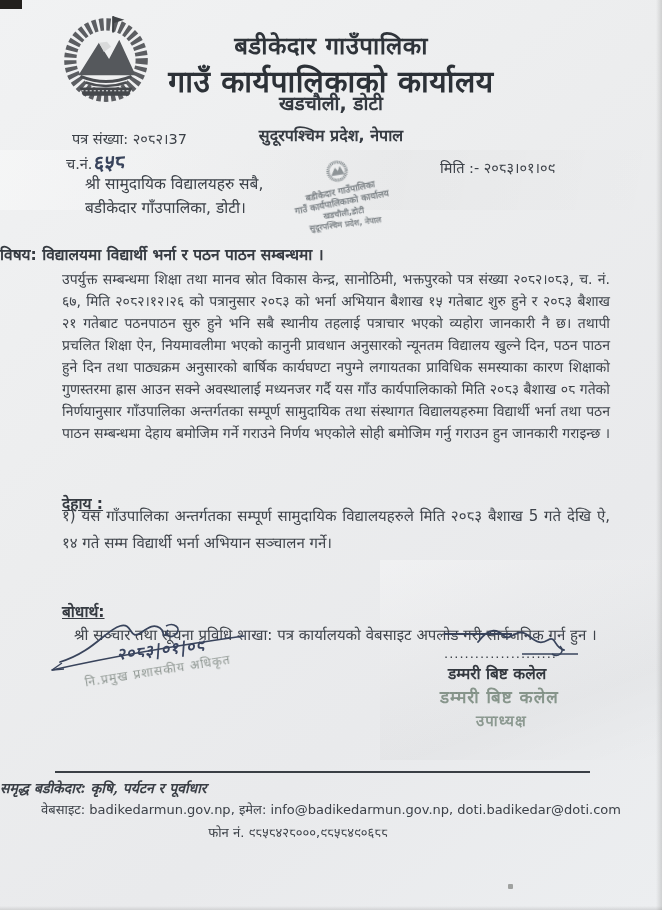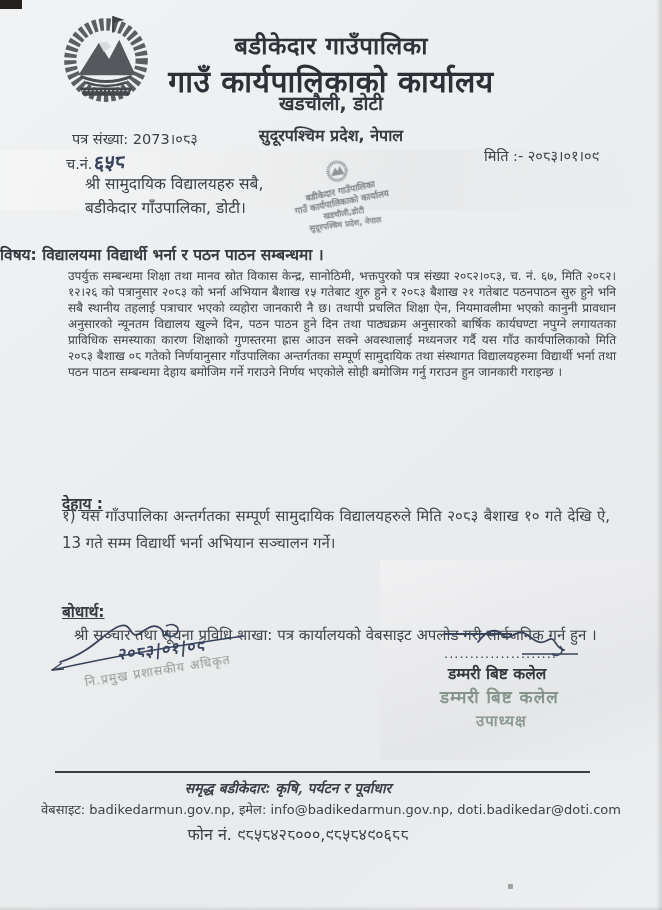--- a/index.html
+++ b/index.html
@@ -31,56 +31,56 @@
 
   
   .emblem{left:55px;top:12px;width:102px;height:90px;}
   .title1{left:0;top:28px;width:662px;text-align:center;font-size:24px;font-weight:700;color:#2f343a;letter-spacing:.5px;}
   .title2{left:0;top:60px;width:662px;text-align:center;font-size:30px;font-weight:700;color:#2c3137;letter-spacing:.5px;}
   .place{left:0;top:90px;width:662px;text-align:center;font-size:19px;font-weight:600;color:#343940;}
   .province{left:0;top:124px;width:662px;text-align:center;font-size:16px;font-weight:600;color:#363b42;}
   .letter-no{left:72px;top:128px;font-size:14.5px;color:#3c4148;}
   .ref-line{left:66px;top:148px;font-size:14.5px;color:#3c4148;}
   .ref-hand{display:inline-block;font-size:20px;color:#39445c;transform:rotate(-4deg) skewX(-8deg);font-weight:600;margin-left:2px;}
-  .date-line{left:440px;top:145px;font-size:14.5px;color:#3c4148;margin-left:44px;}
+  .date-line{left:440px;top:157px;font-size:14.5px;color:#3c4148;}
 
   
   .rcpt1{left:85px;top:172px;font-size:15.5px;color:#3c4148;}
   .rcpt2{left:85px;top:196px;font-size:15.5px;color:#3c4148;}
   .round-stamp{left:252px;top:158px;width:180px;height:88px;transform:rotate(-9deg);
     color:rgba(104,112,116,0.85);text-align:center;filter:blur(.3px);}
   .round-stamp .st-line{font-size:9px;line-height:11px;font-weight:600;}
   .round-stamp .st-line.small{font-size:8px;}
   .stamp-emblem{width:26px;height:24px;opacity:.8;}
 
   
   .subject{left:0;top:243px;width:662px;text-align:left;font-size:15.5px;font-weight:600;color:#363b42;}
-  .body-par{left:68px;top:268px;width:548px;font-size:12px;line-height:16px;text-align:justify;color:#3e434a;}
+  .body-par{left:62px;top:268px;width:548px;font-size:14px;line-height:22px;text-align:justify;color:#3e434a;}
   .dehaya-h{left:62px;top:492px;font-size:15.5px;font-weight:700;text-decoration:underline;color:#363b42;}
   .item1{left:62px;top:503px;width:548px;font-size:15px;line-height:26.5px;text-align:justify;color:#3e434a;}
   .item2{left:62px;top:556px;width:548px;font-size:15px;line-height:26.5px;text-align:justify;color:#3e434a;}
   .bodh-h{left:62px;top:600px;font-size:15.5px;font-weight:700;text-decoration:underline;color:#363b42;}
   .bodh-line{left:74px;top:624px;width:560px;font-size:15px;color:#3e434a;}
 
   
   .sig-left-svg{left:48px;top:616px;width:210px;height:64px;}
   .sig-left-date{left:118px;top:638px;font-size:16px;color:#3a4560;transform:rotate(-6deg) skewX(-10deg);font-weight:600;letter-spacing:1px;}
   .sig-left-stamp{left:84px;top:662px;font-size:12.5px;color:rgba(120,130,124,0.8);transform:rotate(-9deg);filter:blur(.3px);letter-spacing:1px;}
   .sig-right-svg{left:438px;top:620px;width:150px;height:40px;}
   .sig-dots{left:444px;top:646px;font-size:13px;letter-spacing:1px;color:#3c4148;}
   .sig-name{left:448px;top:662px;font-size:15.5px;font-weight:600;color:#343940;}
   .sig-stamp-name{left:440px;top:685px;font-size:17px;font-weight:600;color:rgba(118,134,122,0.85);filter:blur(.35px);letter-spacing:1px;}
   .sig-stamp-title{left:476px;top:710px;font-size:15px;font-weight:600;color:rgba(118,134,122,0.8);filter:blur(.35px);letter-spacing:1px;}
 
   
   .foot-rule{left:55px;top:771px;width:535px;height:2px;background:#3a3f45;}
-  .motto{left:0;top:778px;width:576px;text-align:center;font-size:14px;font-weight:700;font-style:italic;color:#3a3f46;font-family:"DejaVu Serif","Liberation Serif",serif;}
+  .motto{left:0;top:778px;width:576px;font-size:14px;font-weight:700;font-style:italic;color:#3a3f46;font-family:"DejaVu Serif","Liberation Serif",serif;}
   .contact{left:0;top:800px;width:662px;text-align:center;font-size:13px;color:#3c4148;}
   .contact .u{}
-  .phone{left:0;top:823px;width:596px;text-align:center;font-size:16px;color:#3c4148;}
+  .phone{left:0;top:823px;width:596px;text-align:center;font-size:13px;color:#3c4148;}
 </style>
 </head>
 <body>
 
 <div class="sheet">
 
   <div class="corner-mark"></div>
   <div class="crease1"></div>
   <div class="crease2"></div>
 
@@ -95,21 +95,21 @@
     <path d="M30 69 q20 7 40 0" stroke="#4b4e52" stroke-width="2.5" fill="none"></path>
     <path d="M24 74 h52 l-4 8 h-44 Z" fill="#45484c"></path>
     <path d="M26 77 h48" stroke="#e8e9ea" stroke-width="1" stroke-dasharray="2 2"></path>
   </svg>
 
   <div class="abs title1">बडीकेदार गाउँपालिका</div>
   <div class="abs title2">गाउँ कार्यपालिकाको कार्यालय</div>
   <div class="abs place">खडचौली, डोटी</div>
   <div class="abs province">सुदूरपश्चिम प्रदेश, नेपाल</div>
 
-  <div class="abs letter-no">पत्र संख्या: 2073।०८३</div>
+  <div class="abs letter-no">पत्र संख्या: २०८२।37</div>
   <div class="abs ref-line">
     <span>च.नं.</span><span class="ref-hand">६५८</span>
   </div>
   <div class="abs date-line">मिति :- २०८३।०१।०९</div>
 
   <div class="abs rcpt2">बडीकेदार गाँउपालिका, डोटी।</div>
   <div class="abs rcpt1">श्री सामुदायिक विद्यालयहरु सबै,</div>
 
   <div class="abs round-stamp">
     <svg class="stamp-emblem" viewBox="0 0 100 88">
@@ -121,21 +121,21 @@
     <div class="st-line" style="transform:rotate(-2deg);">गाउँ कार्यपालिकाको कार्यालय</div>
     <div class="st-line small">खडचौली,डोटी</div>
     <div class="st-line small" style="transform:rotate(2deg);">सुदूरपश्चिम प्रदेश, नेपाल</div>
   </div>
 
   <div class="abs subject">विषय: विद्यालयमा विद्यार्थी भर्ना र पठन पाठन सम्बन्धमा ।</div>
 
   <div class="abs body-par">उपर्युक्त सम्बन्धमा शिक्षा तथा मानव स्रोत विकास केन्द्र, सानोठिमी, भक्तपुरको पत्र संख्या २०८२।०८३, च. नं. ६७, मिति २०८२।१२।२६ को पत्रानुसार २०८३ को भर्ना अभियान बैशाख १५ गतेबाट शुरु हुने र २०८३ बैशाख २१ गतेबाट पठनपाठन सुरु हुने भनि सबै स्थानीय तहलाई पत्राचार भएको व्यहोरा जानकारी नै छ। तथापी प्रचलित शिक्षा ऐन, नियमावलीमा भएको कानुनी प्रावधान अनुसारको न्यूनतम विद्यालय खुल्ने दिन, पठन पाठन हुने दिन तथा पाठ्यक्रम अनुसारको बार्षिक कार्यघण्टा नपुग्ने लगायतका प्राविधिक समस्याका कारण शिक्षाको गुणस्तरमा ह्रास आउन सक्ने अवस्थालाई मध्यनजर गर्दै यस गाँउ कार्यपालिकाको मिति २०८३ बैशाख ०८ गतेको निर्णयानुसार गाँउपालिका अन्तर्गतका सम्पूर्ण सामुदायिक तथा संस्थागत विद्यालयहरुमा विद्यार्थी भर्ना तथा पठन पाठन सम्बन्धमा देहाय बमोजिम गर्ने गराउने निर्णय भएकोले सोही बमोजिम गर्नु गराउन हुन जानकारी गराइन्छ ।</div>
 
   <div class="abs dehaya-h">देहाय :</div>
-  <div class="abs item1">१) यस गाँउपालिका अन्तर्गतका सम्पूर्ण सामुदायिक विद्यालयहरुले मिति २०८३ बैशाख १० गते देखि ऐ, 13 गते सम्म विद्यार्थी भर्ना अभियान सञ्चालन गर्ने।</div>
+  <div class="abs item1">१) यस गाँउपालिका अन्तर्गतका सम्पूर्ण सामुदायिक विद्यालयहरुले मिति २०८३ बैशाख 5 गते देखि ऐ, १४ गते सम्म विद्यार्थी भर्ना अभियान सञ्चालन गर्ने।</div>
 
   <div class="abs bodh-h">बोधार्थ:</div>
   <div class="abs bodh-line">श्री सञ्चार तथा सूचना प्रविधि शाखा: पत्र कार्यालयको वेबसाइट अपलोड गरी सार्वजनिक गर्न हुन ।</div>
 
   <svg class="abs sig-left-svg" viewBox="0 0 210 64">
     <path d="M12 46 C 45 36, 58 14, 72 10 C 86 6, 80 26, 94 16 C 101 11, 106 8, 112 12 C 118 16, 112 22, 120 18" fill="none" stroke="#39445c" stroke-width="1.8" stroke-linecap="round"></path>
     <path d="M118 10 c 8 -4, 16 2, 10 8 c -5 5, -12 2, -8 -4" fill="none" stroke="#39445c" stroke-width="1.6"></path>
     <path d="M4 54 C 40 46, 110 32, 196 20" fill="none" stroke="#39445c" stroke-width="1.6" stroke-linecap="round"></path>
     <path d="M4 54 l10 -7 M4 54 l12 -1" fill="none" stroke="#39445c" stroke-width="1.4"></path>
   </svg>

